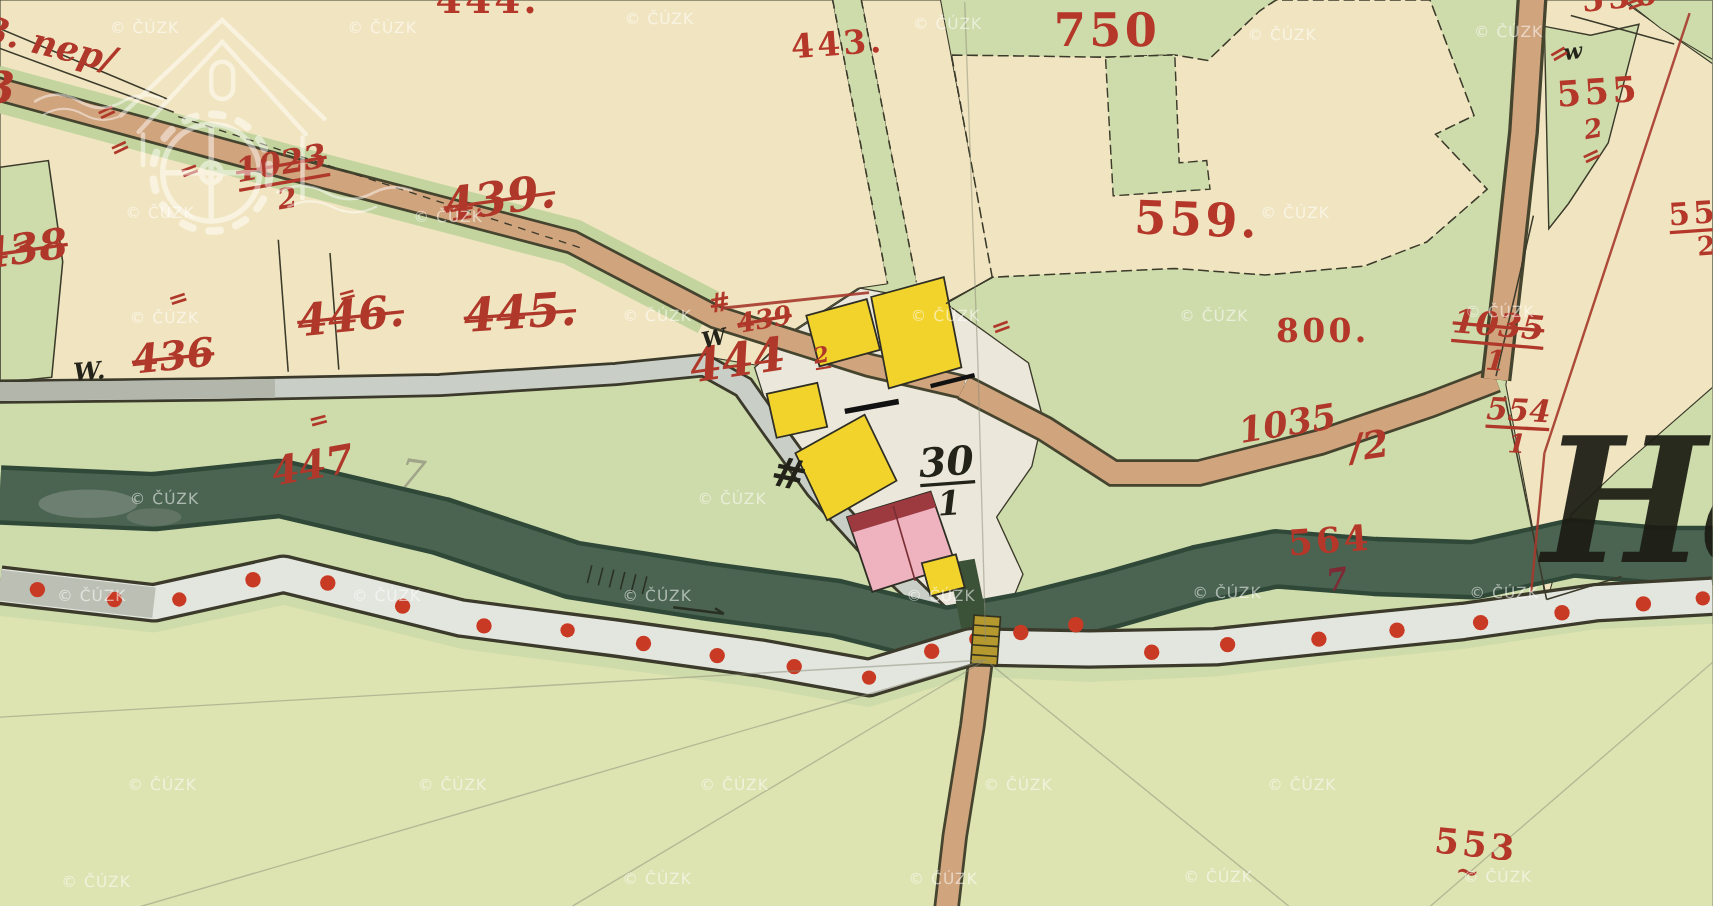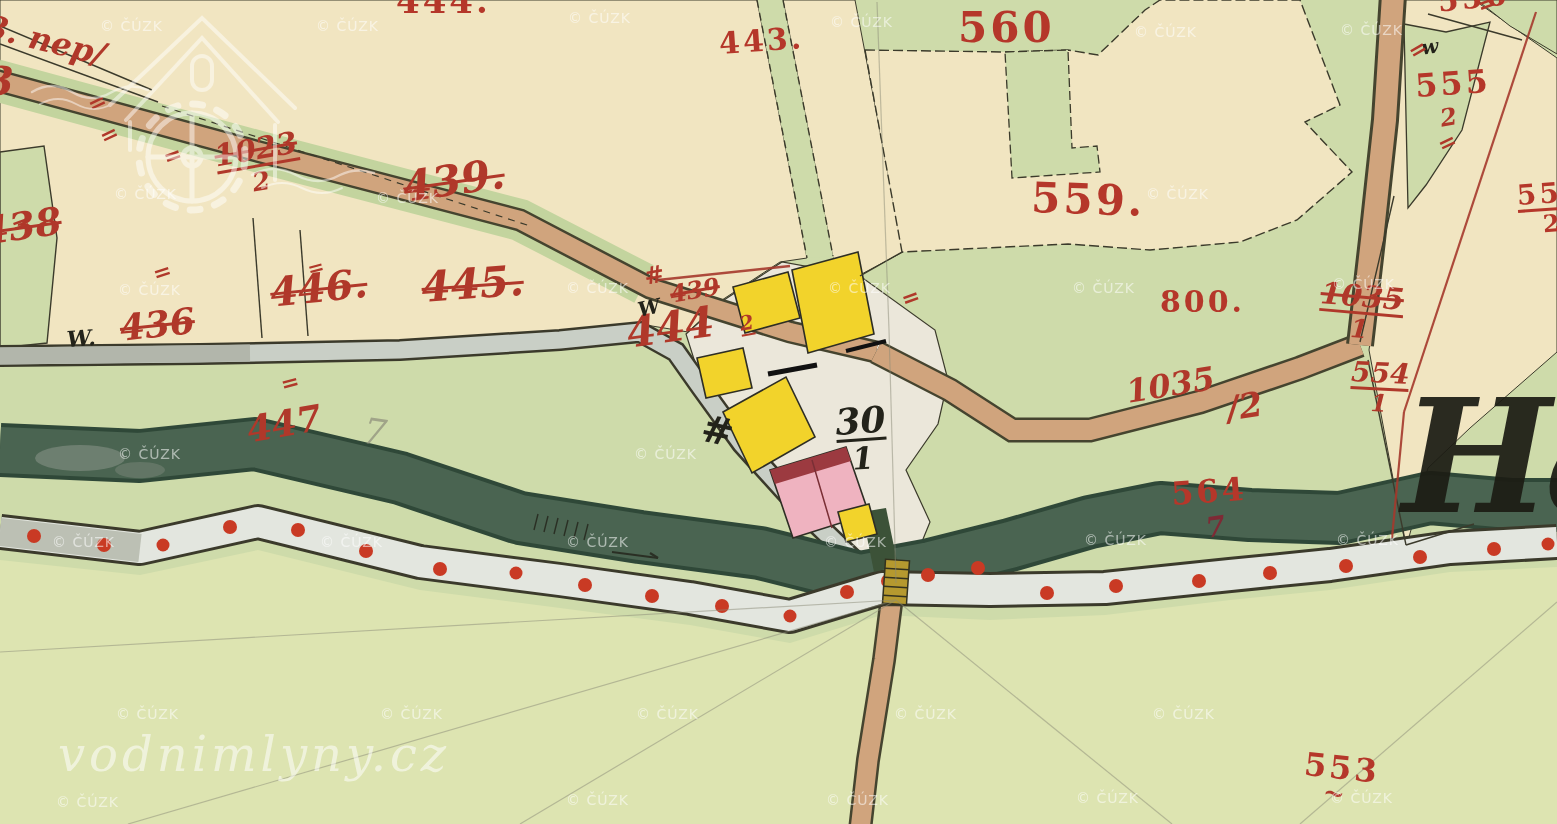--- a/index.html
+++ b/index.html
@@ -180,21 +180,21 @@
     <line x1="896" y1="600" x2="1172" y2="824"></line>
     <line x1="1557" y1="602" x2="1300" y2="824"></line>
   </g>
 </svg>
 
 <div id="placename">Ha</div>
 
 <div class="layer" id="labels">
       <div class="lbl print" style="left: 396px; top: -16px; font-size: 34px; transform: rotate(0deg);">444.</div>
       <div class="lbl print" style="left: 718px; top: 28px; font-size: 30px; transform: rotate(-4deg);">443.</div>
-      <div class="lbl print" style="left: 958px; top: 6px; font-size: 42px; transform: rotate(0deg);">560</div>
+      <div class="lbl print" style="left: 958px; top: 6px; font-size: 42px; transform: rotate(0deg);">750</div>
       <div class="lbl print" style="left: 1032px; top: 176px; font-size: 42px; transform: rotate(2deg);">559.</div>
       <div class="lbl print" style="left: 1160px; top: 286px; font-size: 30px; transform: rotate(0deg);">800.</div>
       <div class="lbl print" style="left: 1170px; top: 478px; font-size: 32px; transform: rotate(-4deg);">564</div>
       <div class="lbl dark-hand" style="left: 1204px; top: 514px; font-size: 28px; transform: rotate(-8deg);">7</div>
       <div class="lbl print" style="left: 1306px; top: 748px; font-size: 32px; transform: rotate(6deg);">553</div>
       <div class="lbl hand" style="left: 1326px; top: 778px; font-size: 26px; transform: rotate(12deg);">~</div>
       <div class="lbl print" style="left: 1436px; top: -14px; font-size: 30px; transform: rotate(-6deg);">556</div>
       <div class="lbl print" style="left: 1414px; top: 70px; font-size: 32px; transform: rotate(-4deg);">555</div>
       <div class="lbl hand" style="left: 1438px; top: 106px; font-size: 24px; transform: rotate(-10deg);">2</div>
       <div class="lbl print" style="left: 1516px; top: 182px; font-size: 28px; transform: rotate(-4deg);">
@@ -260,21 +260,20 @@
     <circle cx="192" cy="157" r="53" stroke-width="7" stroke-dasharray="10 15"></circle>
     <circle cx="192" cy="157" r="9" stroke-width="5"></circle>
     <line x1="192" y1="113" x2="192" y2="201" stroke-width="5"></line>
     <line x1="148" y1="157" x2="236" y2="157" stroke-width="5"></line>
     <path d="M32,92 q20,-12 40,0 q20,12 40,0 q18,-10 36,-2" stroke-width="2.5"></path>
     <path d="M40,104 q18,-10 36,0 q18,10 36,0" stroke-width="2"></path>
     <path d="M252,175 q22,-12 44,0 q22,12 44,0 q16,-8 34,-2" stroke-width="2.5"></path>
     <path d="M262,188 q20,-10 40,0 q20,10 40,0" stroke-width="2"></path>
   </g>
 </svg>
-<div id="logo-text">vodnimlyny.cz</div>
 
 <div class="layer" id="watermarks">
       <span class="wm" style="left: 100px; top: 18px;">© ČÚZK</span>
       <span class="wm" style="left: 316px; top: 18px;">© ČÚZK</span>
       <span class="wm" style="left: 568px; top: 10px;">© ČÚZK</span>
       <span class="wm" style="left: 830px; top: 14px;">© ČÚZK</span>
       <span class="wm" style="left: 1134px; top: 24px;">© ČÚZK</span>
       <span class="wm" style="left: 1340px; top: 22px;">© ČÚZK</span>
       <span class="wm" style="left: 114px; top: 186px;">© ČÚZK</span>
       <span class="wm" style="left: 376px; top: 190px;">© ČÚZK</span>

